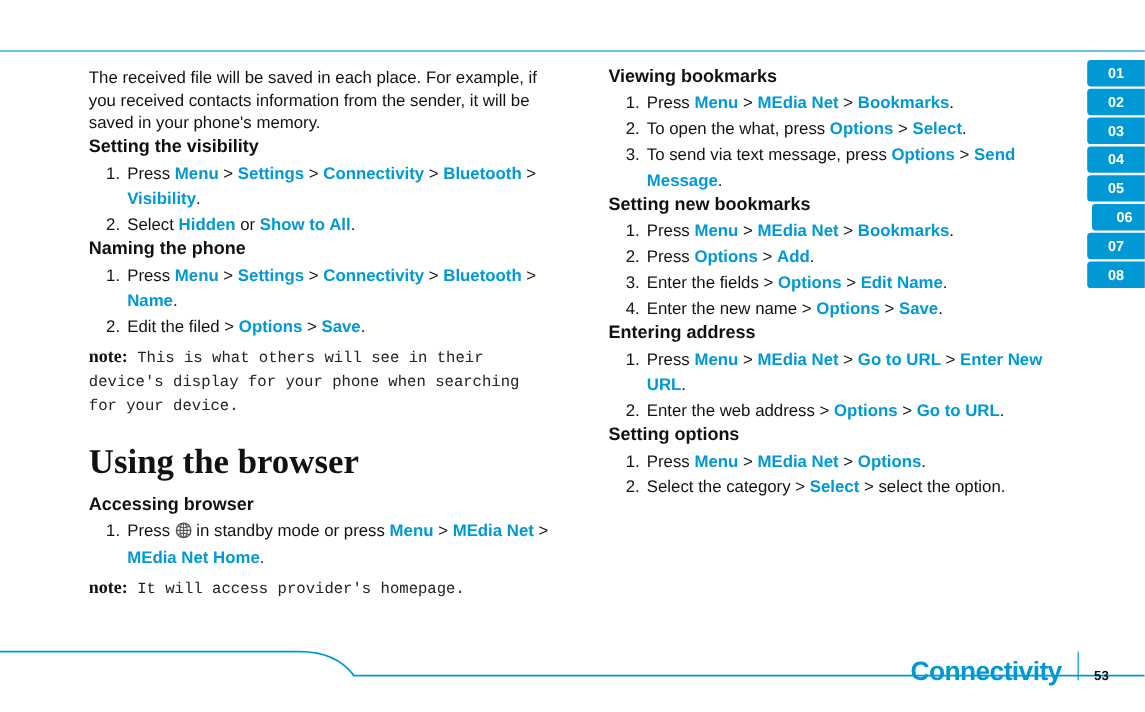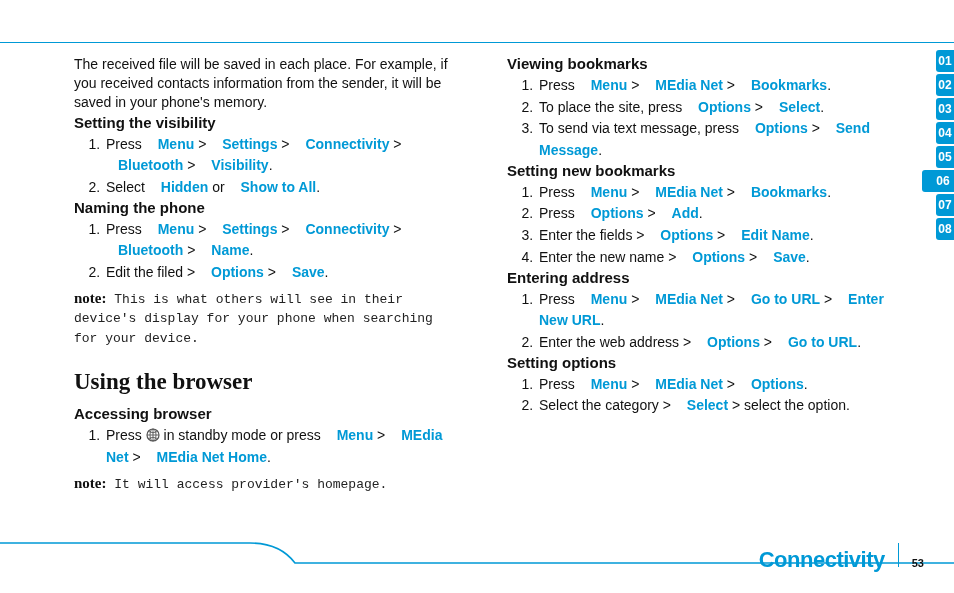--- a/index.html
+++ b/index.html
@@ -31,25 +31,25 @@
   }
   .side-nav .tab {
     background: #0099d6;
     color: #fff;
     font-size: 12px;
     font-weight: bold;
     text-align: center;
     padding: 4px 0;
     border-top-left-radius: 3px;
     border-bottom-left-radius: 3px;
-    width: 18px;
+    width: 48px;
     align-self: flex-end;
   }
   .side-nav .tab.active {
-    width: 32px;
+    width: 44px;
     padding-left: 10px;
   }
   .content {
     position: absolute;
     top: 55px;
     left: 74px;
     width: 820px;
     display: flex;
     gap: 46px;
   }
@@ -63,35 +63,35 @@
     margin-bottom: 3px;
     color: #111;
   }
   ol {
     padding-left: 30px;
     line-height: 1.55;
   }
   ol li {
     padding-left: 2px;
   }
-  .kw { color: #0099d6; font-weight: bold; margin-left: 12px; }
+  .kw { color: #0099d6; font-weight: bold; }
   .sep { color: #111; }
   .note-lbl {
     font-family: Georgia, 'Times New Roman', serif;
     font-weight: bold;
     font-size: 15px;
   }
   .note-body {
     font-family: Liberation Mono, monospace;
     font-size: 13px;
     color: #222;
   }
   .h1 {
     font-family: Georgia, 'Times New Roman', serif;
-    font-size: 23px;
+    font-size: 29px;
     font-weight: bold;
     margin-top: 22px;
     margin-bottom: 10px;
   }
   .globe-icon {
     display: inline-block;
     vertical-align: -2px;
   }
   .globe-icon svg { display: block; }
   .footer {
@@ -181,21 +181,21 @@
               <ellipse cx="7" cy="7" rx="3" ry="6" fill="none" stroke="#555" stroke-width="0.9"></ellipse>
             </svg></span><span> in standby mode or press </span><span class="kw">Menu</span><span class="sep"> &gt; </span><span class="kw">MEdia Net</span><span class="sep"> &gt; </span><span class="kw">MEdia Net Home</span><span>.</span></li>
     </ol>
     <p class="note-para"><span class="note-lbl">note:</span><span class="note-body"> It will access provider's homepage.</span></p>
   </div>
 
   <div class="col">
     <div class="sub-h" style="margin-top:0">Viewing bookmarks</div>
     <ol>
       <li><span>Press </span><span class="kw">Menu</span><span class="sep"> &gt; </span><span class="kw">MEdia Net</span><span class="sep"> &gt; </span><span class="kw">Bookmarks</span><span>.</span></li>
-      <li><span>To place the site, press </span><span class="kw">Options</span><span class="sep"> &gt; </span><span class="kw">Select</span><span>.</span></li>
+      <li><span>To open the what, press </span><span class="kw">Options</span><span class="sep"> &gt; </span><span class="kw">Select</span><span>.</span></li>
       <li><span>To send via text message, press </span><span class="kw">Options</span><span class="sep"> &gt; </span><span class="kw">Send Message</span><span>.</span></li>
     </ol>
 
     <div class="sub-h">Setting new bookmarks</div>
     <ol>
       <li><span>Press </span><span class="kw">Menu</span><span class="sep"> &gt; </span><span class="kw">MEdia Net</span><span class="sep"> &gt; </span><span class="kw">Bookmarks</span><span>.</span></li>
       <li><span>Press </span><span class="kw">Options</span><span class="sep"> &gt; </span><span class="kw">Add</span><span>.</span></li>
       <li><span>Enter the fields &gt; </span><span class="kw">Options</span><span class="sep"> &gt; </span><span class="kw">Edit Name</span><span>.</span></li>
       <li><span>Enter the new name &gt; </span><span class="kw">Options</span><span class="sep"> &gt; </span><span class="kw">Save</span><span>.</span></li>
     </ol>

